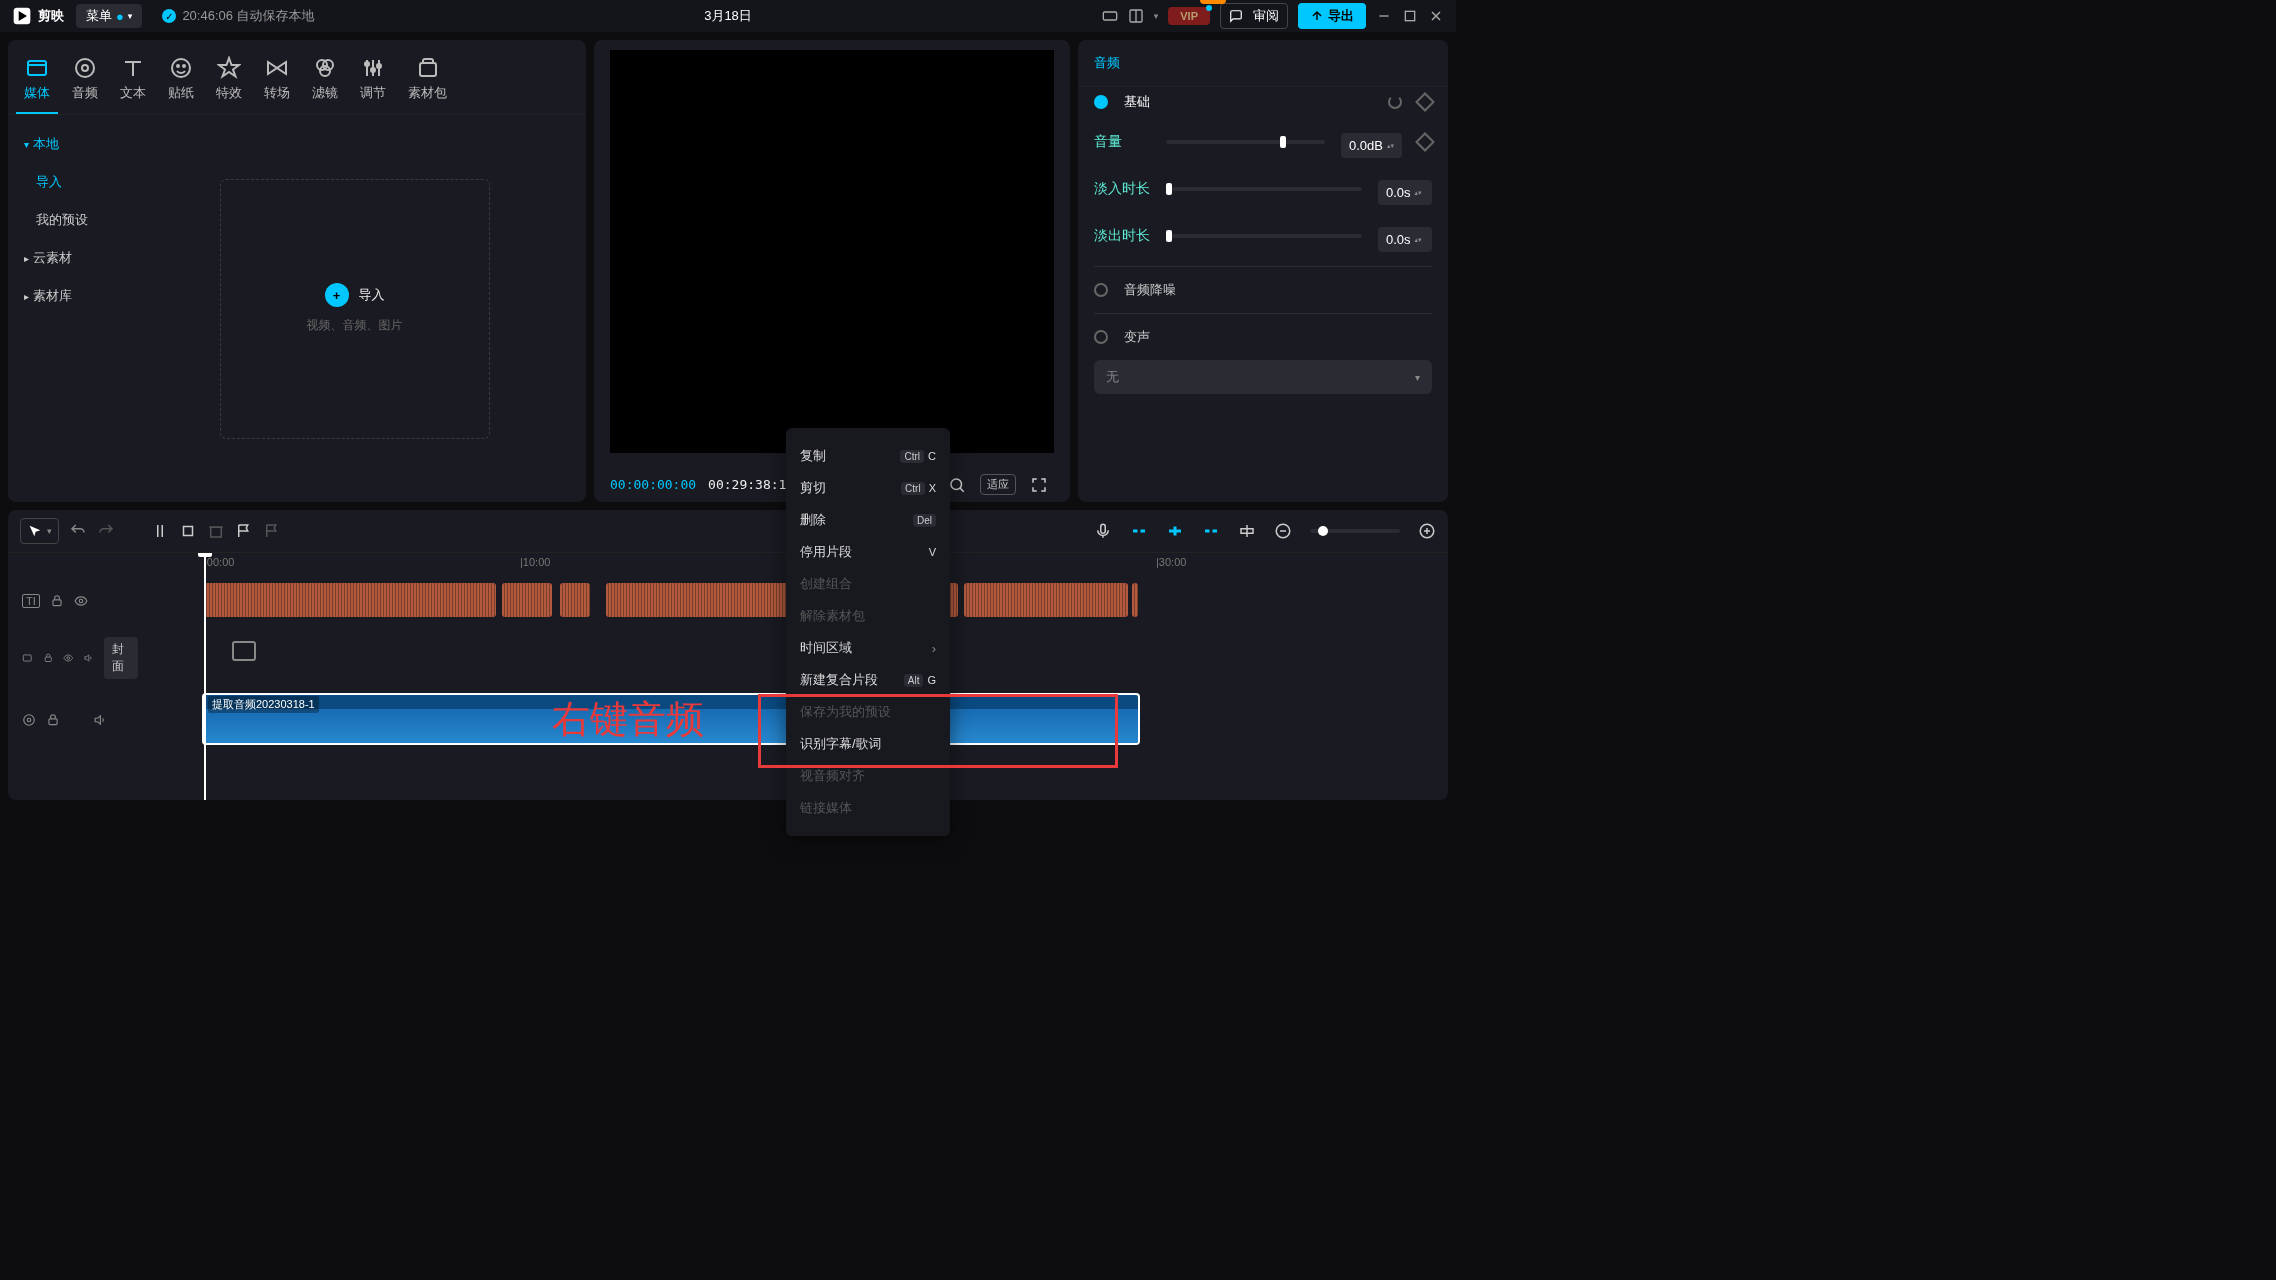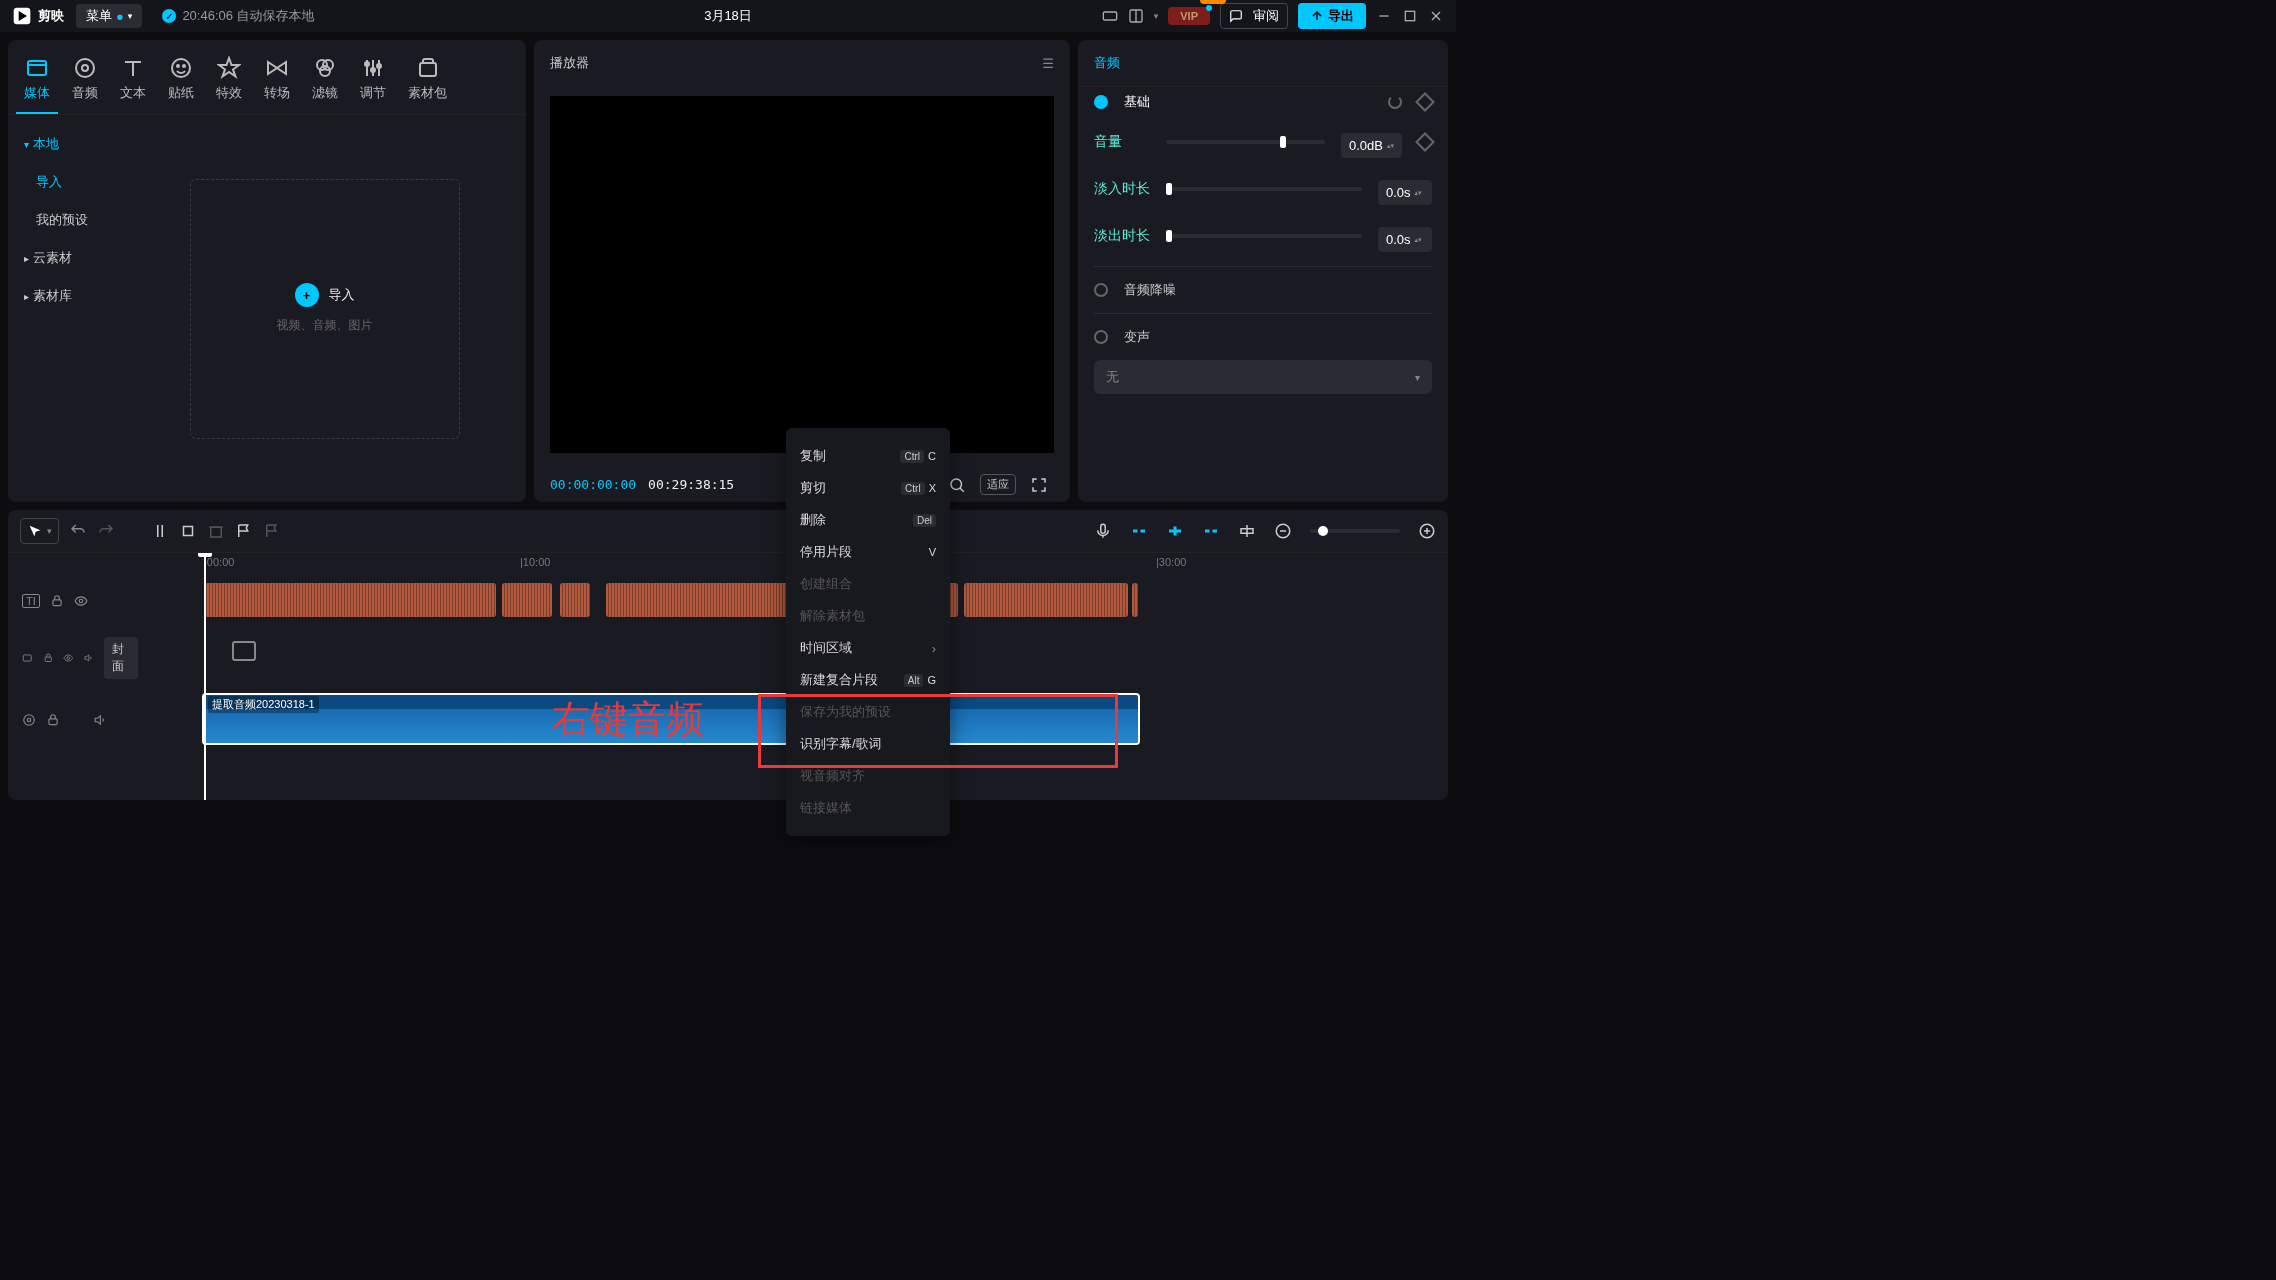--- a/index.html
+++ b/index.html
@@ -15,21 +15,21 @@
 .topbar-right { margin-left: auto; display: flex; align-items: center; gap: 10px; }
 .vip-badge { background: #7f1d1d; color: #b89d6f; padding: 3px 12px; border-radius: 4px; font-weight: 700; font-size: 11px; position: relative; }
 .vip-dot { position: absolute; top: -2px; right: -2px; width: 6px; height: 6px; background: #00c8ff; border-radius: 50%; }
 .review-btn { display: flex; align-items: center; gap: 10px; color: #fff; padding: 3px 8px; border: 1px solid #444; border-radius: 4px; }
 .export-btn { background: #00c8ff; color: #000; padding: 4px 12px; border-radius: 4px; font-weight: 600; display: flex; align-items: center; gap: 4px; }
 .win-icon { width: 16px; height: 16px; color: #aaa; cursor: pointer; }
 .export-badge { position: absolute; top: -4px; width: 26px; height: 8px; background: #ff8a00; border-radius: 4px; right: 230px; }
 
 .main-row { display: flex; gap: 8px; padding: 8px; height: 478px; }
 .panel { background: #1a1b22; border-radius: 8px; }
-.media-panel { width: 518px; display: flex; flex-direction: column; }
+.media-panel { width: 578px; display: flex; flex-direction: column; }
 .tabs-row { display: flex; padding: 12px 8px 0; gap: 6px; border-bottom: 1px solid #222; }
 .tab { display: flex; flex-direction: column; align-items: center; padding: 4px 8px 10px; cursor: pointer; color: #bbb; gap: 4px; }
 .tab.active { color: #00c8ff; border-bottom: 2px solid #00c8ff; }
 .tab-icon { width: 24px; height: 24px; }
 .media-body { flex: 1; display: flex; }
 .sidebar { width: 115px; padding: 10px 0; }
 .sb-item { padding: 10px 16px; color: #ccc; cursor: pointer; }
 .sb-item.active { color: #00c8ff; }
 .sb-item.sub { padding-left: 28px; }
 .sb-item .caret { margin-right: 4px; font-size: 10px; }
@@ -250,24 +250,20 @@
               <div class="drop-plus">+</div>
               <span class="drop-label">导入</span>
             </div>
           <div class="drop-hint">视频、音频、图片</div>
         </div>
       </div>
     </div>
   </div>
 
   <div class="panel player-panel">
-    <div class="player-header">
-      <span>播放器</span>
-      <span class="player-menu">☰</span>
-    </div>
     <div class="player-body">
       <div class="video-box"></div>
       <div class="player-controls">
         <span class="time-current">00:00:00:00</span>
         <span class="time-total">00:29:38:15</span>
         <div class="pc-right">
           <svg class="tl-icon" viewBox="0 0 24 24" fill="none" stroke="#ccc" stroke-width="2">
               <circle cx="11" cy="11" r="7"></circle>
               <line x1="21" y1="21" x2="16" y2="16"></line>
             </svg>

